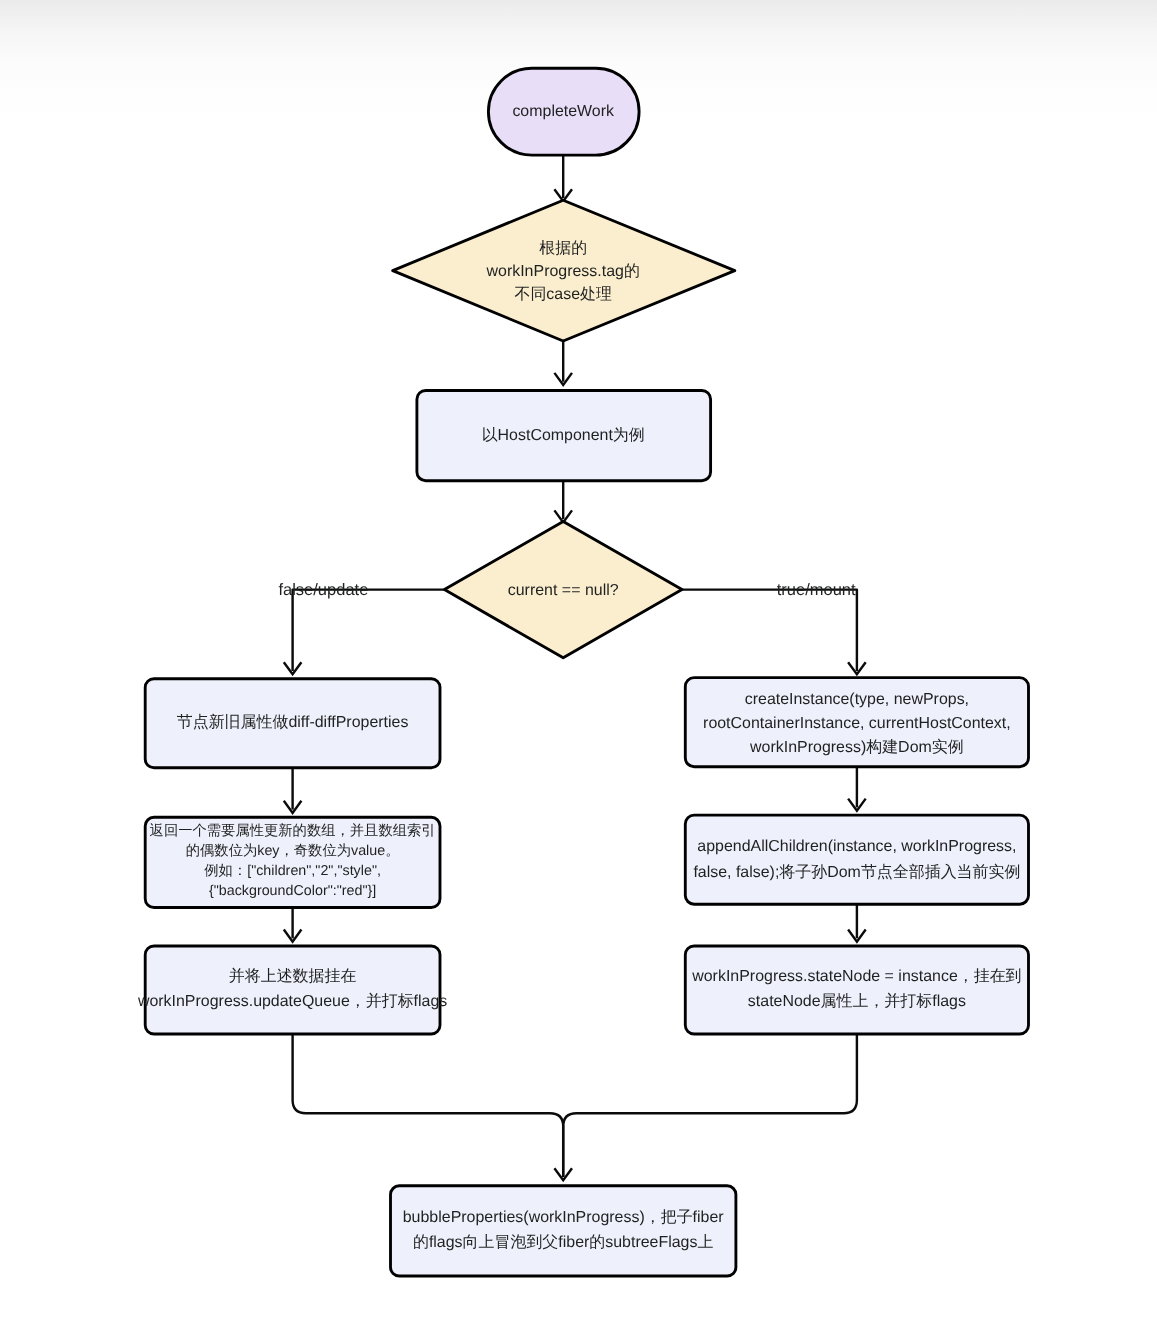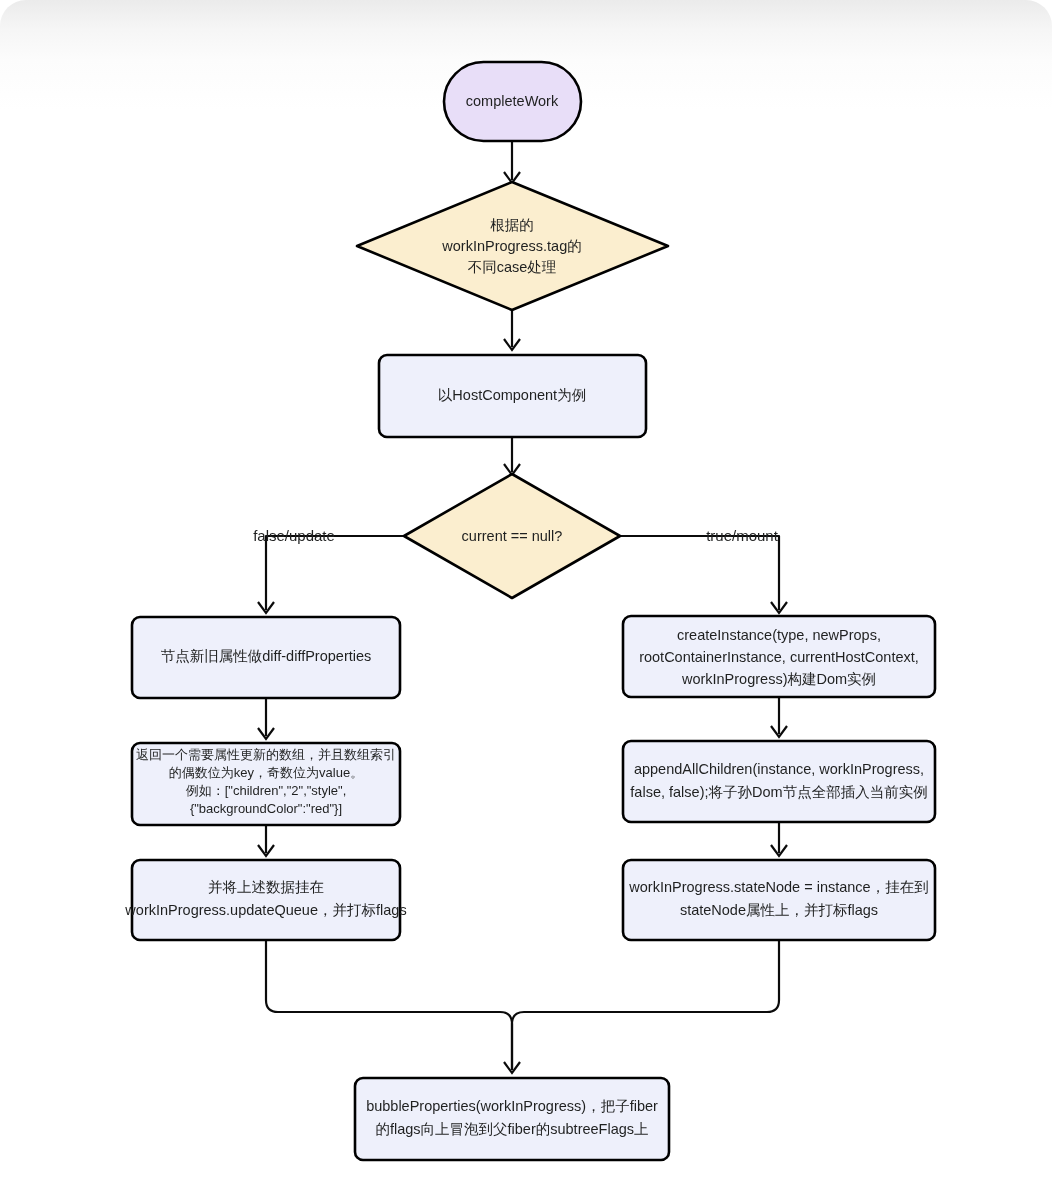--- a/index.html
+++ b/index.html
@@ -11,21 +11,20 @@
   }
   body {
     background: #ffffff;
     font-family: "Liberation Sans", "DejaVu Sans", sans-serif;
   }
   #canvas-wrap {
     position: relative;
     width: 1052px;
     height: 1202px;
     background: linear-gradient(to bottom, #ebebeb 0px, #f6f6f6 30px, #fcfcfc 60px, #ffffff 110px, #ffffff 100%);
-    border-radius: 26px;
   }
   svg#flowchart {
     position: absolute;
     left: 0;
     top: 0;
     width: 1052px;
     height: 1202px;
     display: block;
   }
   .node-shape {

